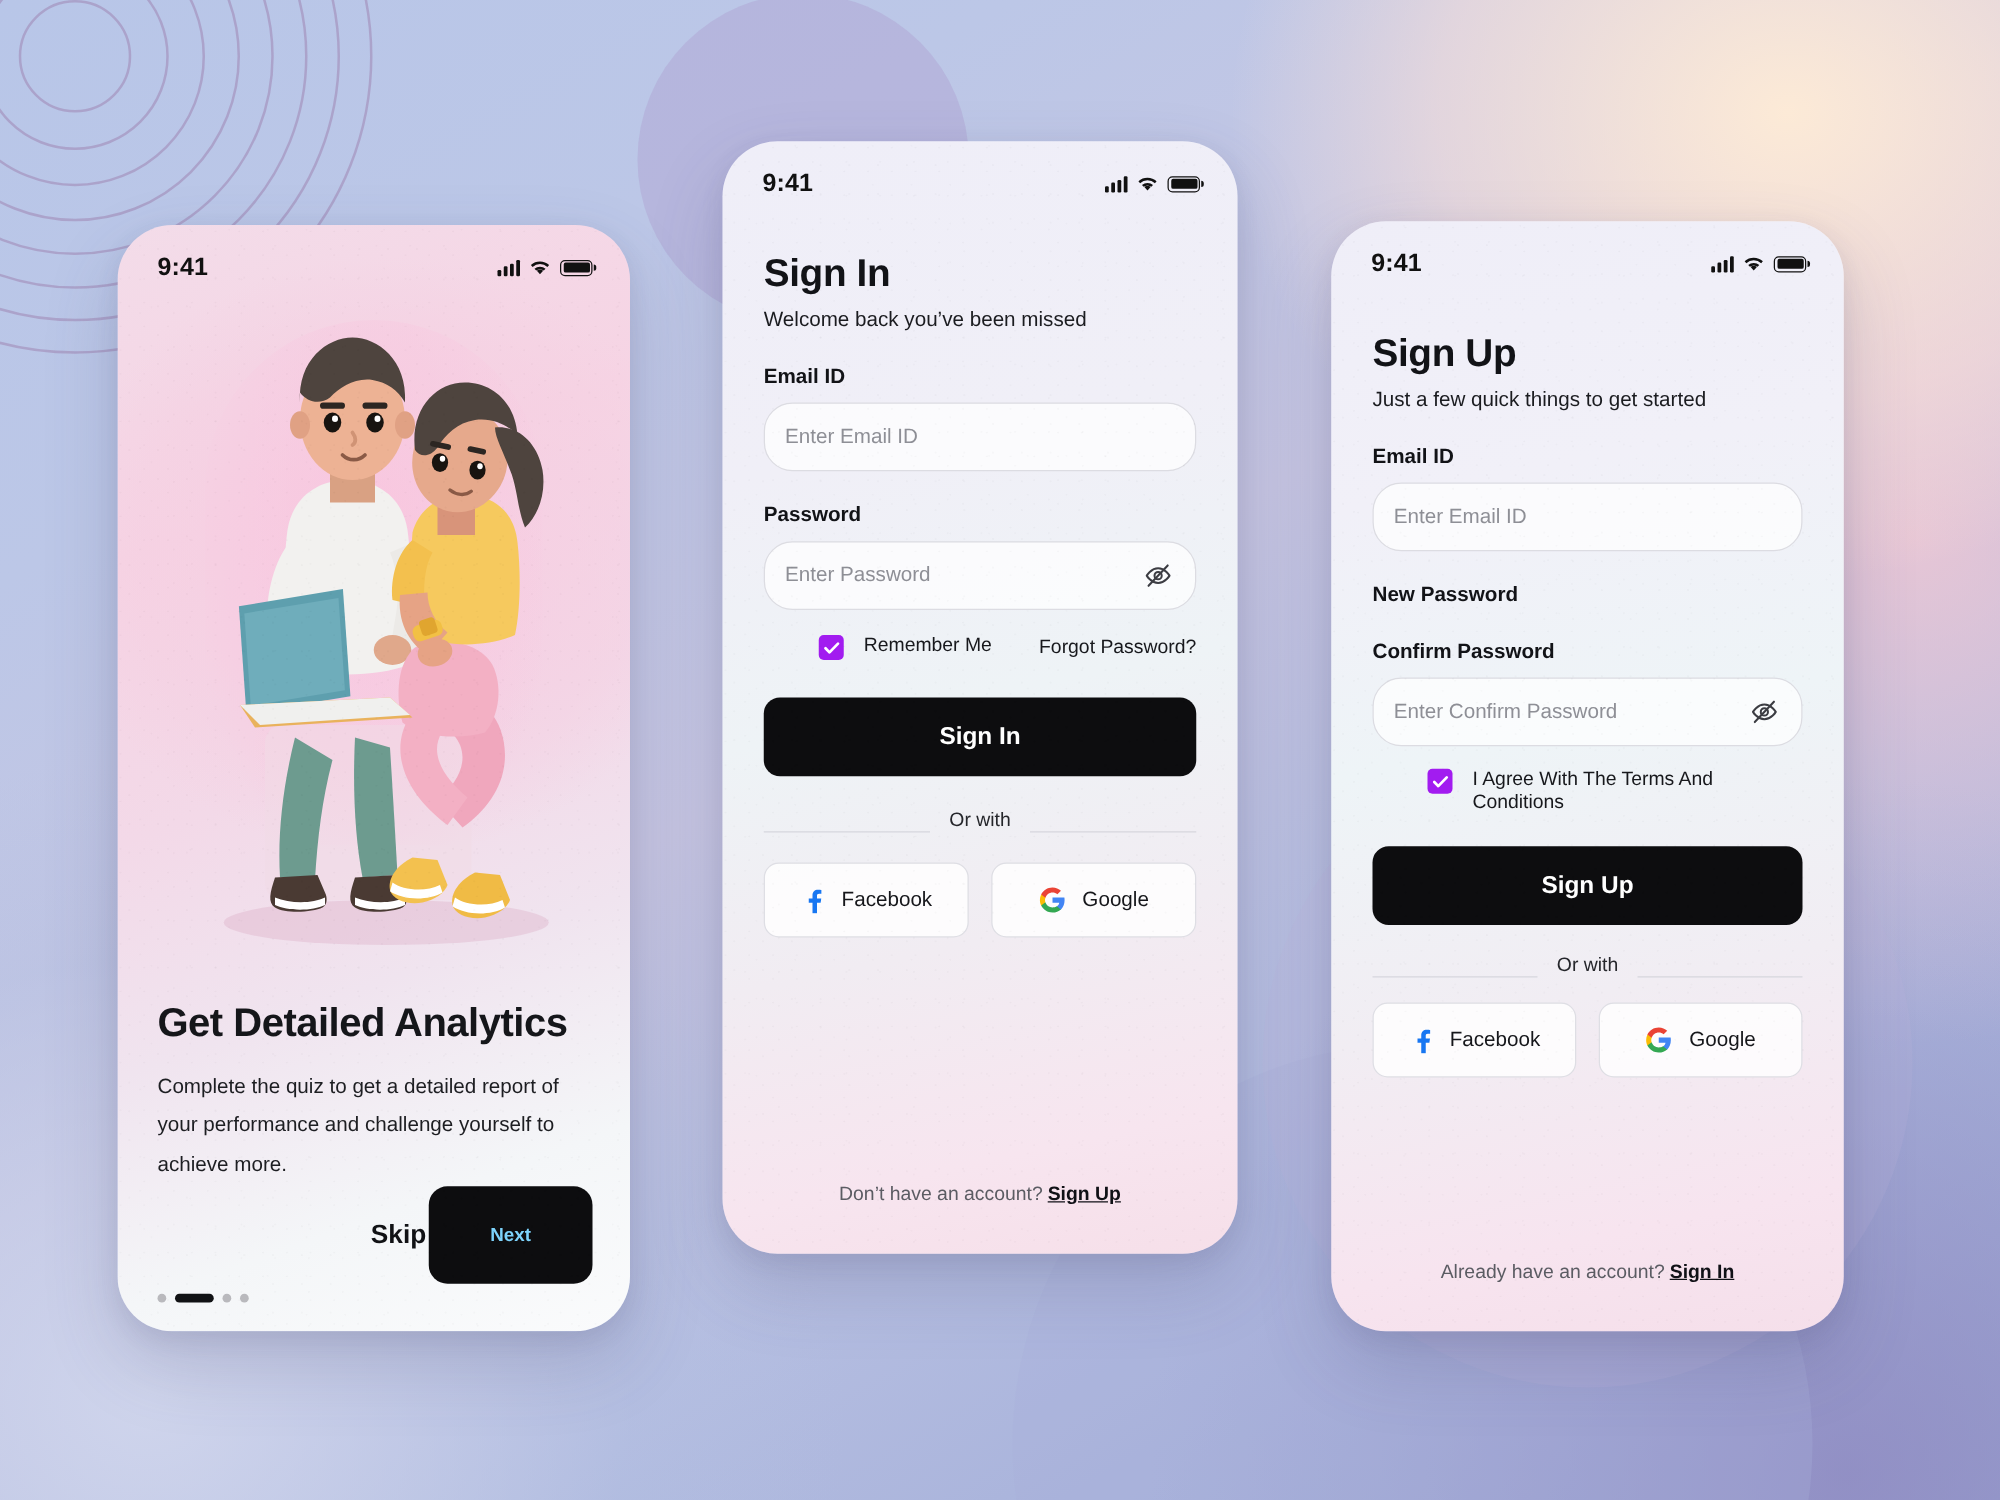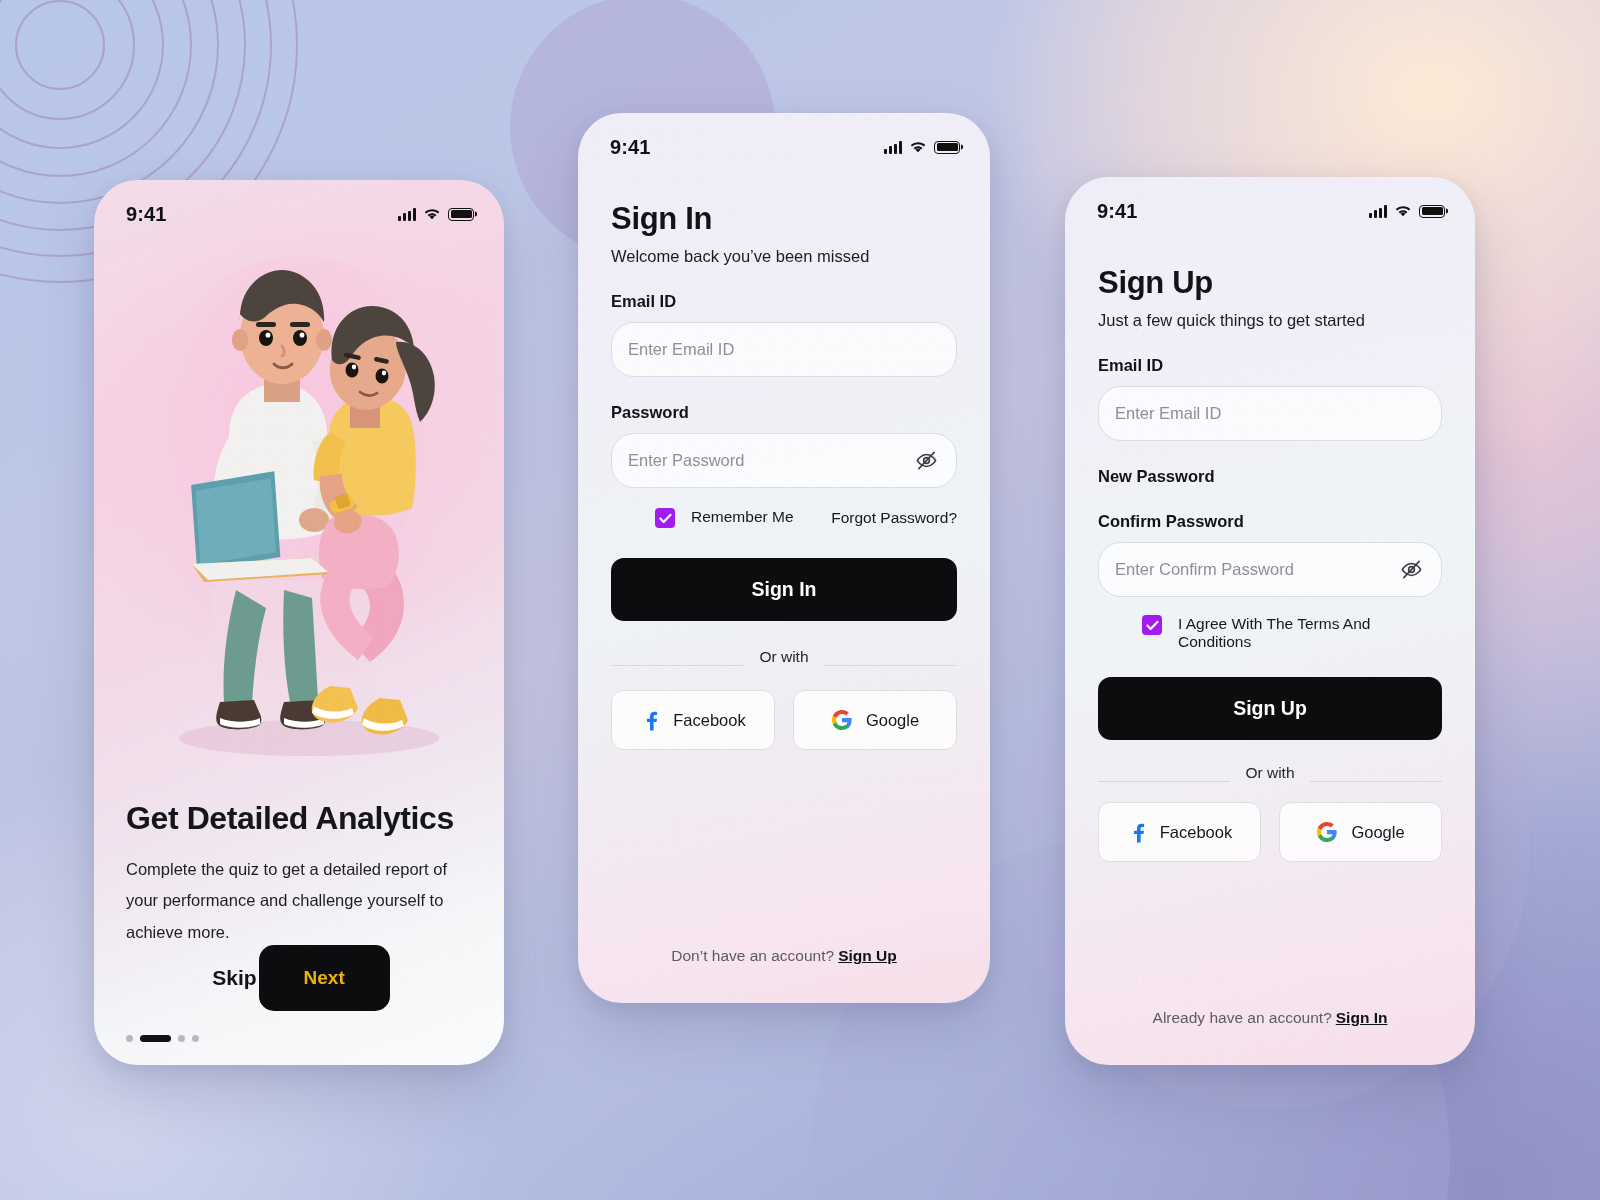--- a/index.html
+++ b/index.html
@@ -186,41 +186,41 @@
     position: absolute;
     left: 32px; top: 855px;
     display: flex;
     align-items: center;
     gap: 7px;
   }
   .ob-dots .dot { width: 7px; height: 7px; border-radius: 50%; background: #b9b9bd; }
   .ob-dots .dot.active { width: 31px; height: 7px; border-radius: 4px; background: #111215; }
   .ob-actions {
     position: absolute;
-    left: 32px; right: 30px; bottom: 54px;
-    display: flex;
-    align-items: center;
-    justify-content: center;
+    left: 32px; right: 30px; bottom: 38px;
+    display: flex;
+    align-items: center;
+    justify-content: flex-end;
   }
   .btn-skip {
     font-size: 21px;
     font-weight: 700;
     color: #111215;
     background: none;
     border: 0;
     cursor: pointer;
     padding: 6px 2px;
     font-family: inherit;
   }
   .btn-next {
-    width: 131px; height: 66px;
+    width: 131px; height: 78px;
     border-radius: 15px;
     background: #0d0d0f;
-    color: #eab308;
-    font-size: 19px;
+    color: #7dd3fc;
+    font-size: 15px;
     font-weight: 700;
     border: 0;
     cursor: pointer;
     font-family: inherit;
   }
 
   
   .auth-body { position: absolute; left: 33px; right: 33px; top: 88px; }
   .auth-title {
     font-size: 31px;

